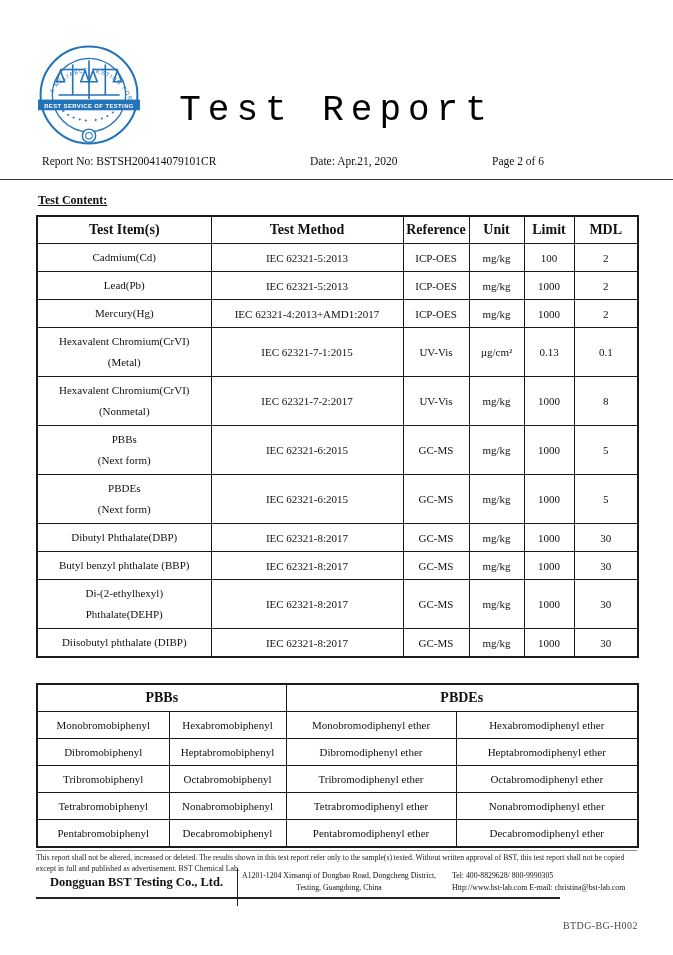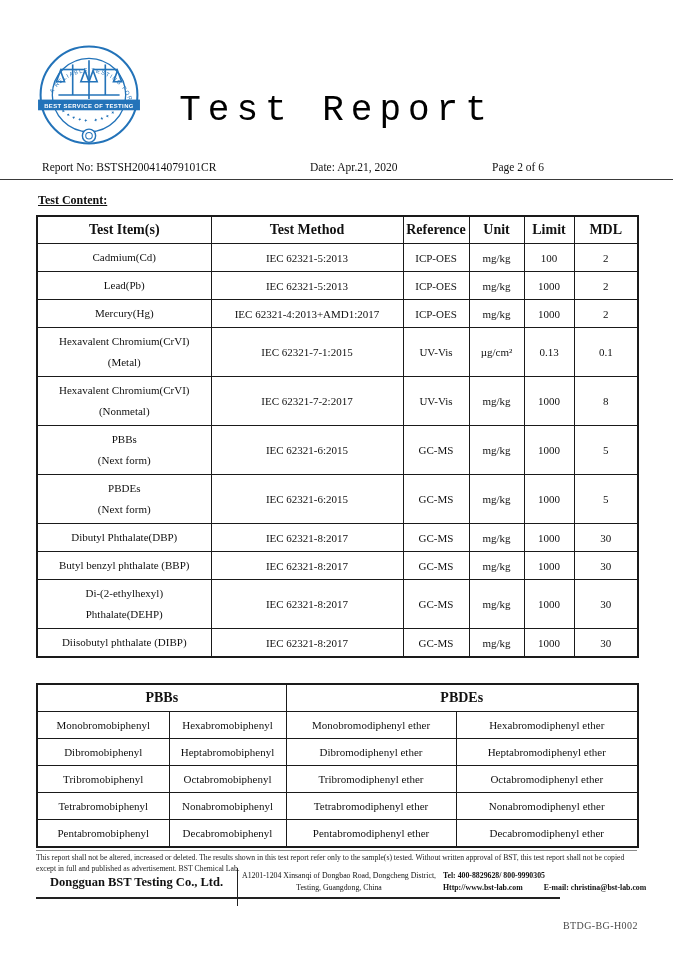--- a/index.html
+++ b/index.html
@@ -7,21 +7,21 @@
     position:relative;width:673px;height:955px;background:#fff;overflow:hidden;
     font-family:"Liberation Serif","DejaVu Serif",serif;color:#111;
   }
   
   .logo{position:absolute;left:38px;top:42px;width:102px;height:106px;}
   .doc-title{
     position:absolute;left:0;right:0;top:90px;text-align:center;
     font-size:36px;letter-spacing:7px;color:#000;font-weight:500;
     font-family:Liberation Mono, monospace;
   }
-  .meta{position:absolute;top:161px;left:0;width:673px;height:18px;font-size:11.5px;}
+  .meta{position:absolute;top:155px;left:0;width:673px;height:18px;font-size:11.5px;}
   .meta span{position:absolute;white-space:nowrap;}
   .meta .report-no{left:42px;}
   .meta .date{left:310px;}
   .meta .page-info{left:492px;}
   .top-rule{position:absolute;top:179px;left:0;width:673px;height:1px;background:#3a3a3a;}
   
   .content{position:absolute;top:193px;left:36px;width:601px;}
   .section-label{font-weight:bold;font-size:12px;margin:0 0 7px 2px;text-decoration:underline;}
   table{border-collapse:collapse;table-layout:fixed;width:601px;background:#fff;}
   table,td,th{border:1px solid #1a1a1a;}
@@ -35,22 +35,22 @@
   .disclaimer{
     margin-top:2px;border-top:1px solid #8a8a8a;padding-top:2px;
     font-size:7.7px;line-height:1.4;text-align:left;color:#222;width:601px;
   }
   
   .footer{position:absolute;top:868px;left:36px;width:601px;height:42px;font-size:7.8px;}
   .footer .company{position:absolute;left:14px;top:7px;font-size:12.5px;font-weight:bold;white-space:nowrap;}
   .footer .hline{position:absolute;left:0;top:29px;width:524px;height:2px;background:#222;}
   .footer .vline{position:absolute;left:201px;top:0;width:1px;height:38px;background:#222;}
   .footer .address{position:absolute;left:206px;top:2px;line-height:11.5px;text-align:center;}
-  .footer .contacts{position:absolute;left:407px;top:2px;line-height:11.5px;white-space:nowrap;font-weight:bold;}
-  .footer .contacts .email{margin-left:21px;}
+  .footer .contacts{position:absolute;left:416px;top:2px;line-height:11.5px;white-space:nowrap;}
+  .footer .contacts .email{margin-left:2px;}
   .form-code{position:absolute;left:563px;top:920px;font-size:10px;color:#4a4a4a;letter-spacing:0.4px;}
 </style>
 </head>
 <body>
 
 <div class="page">
 
   <div class="logo">
     <svg viewBox="0 0 100 104" width="102" height="106">
       <g fill="none" stroke="#2373b9" stroke-width="2">

